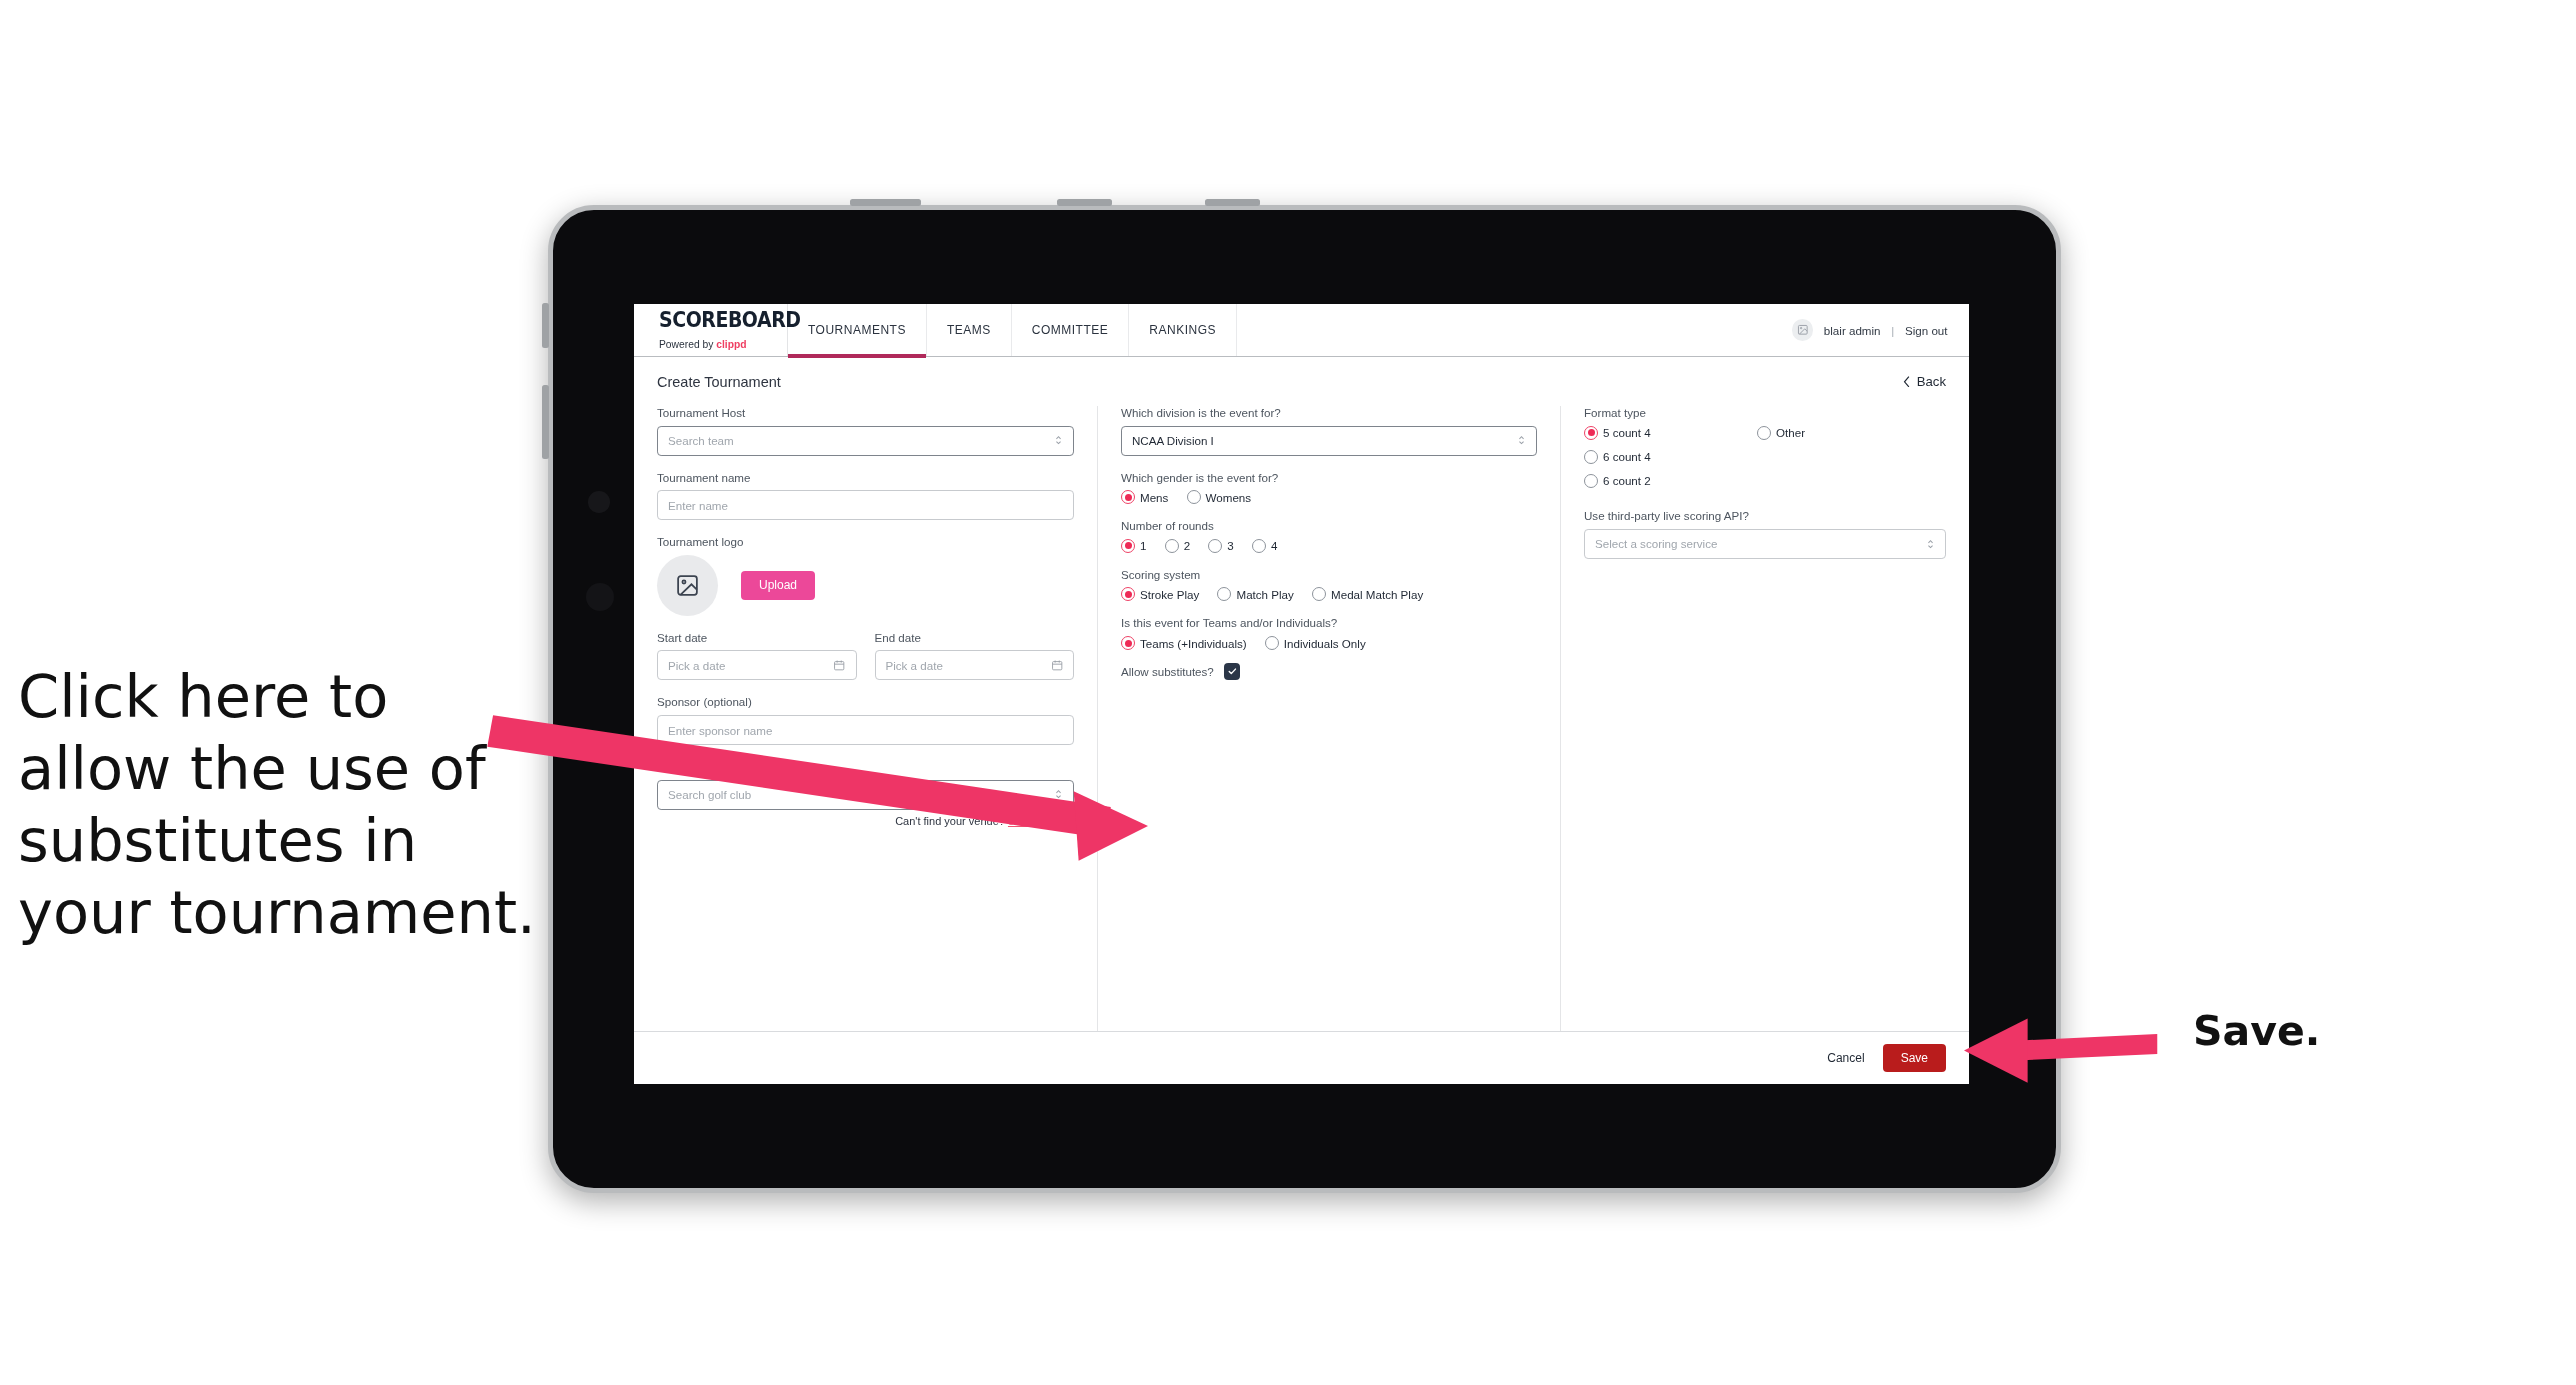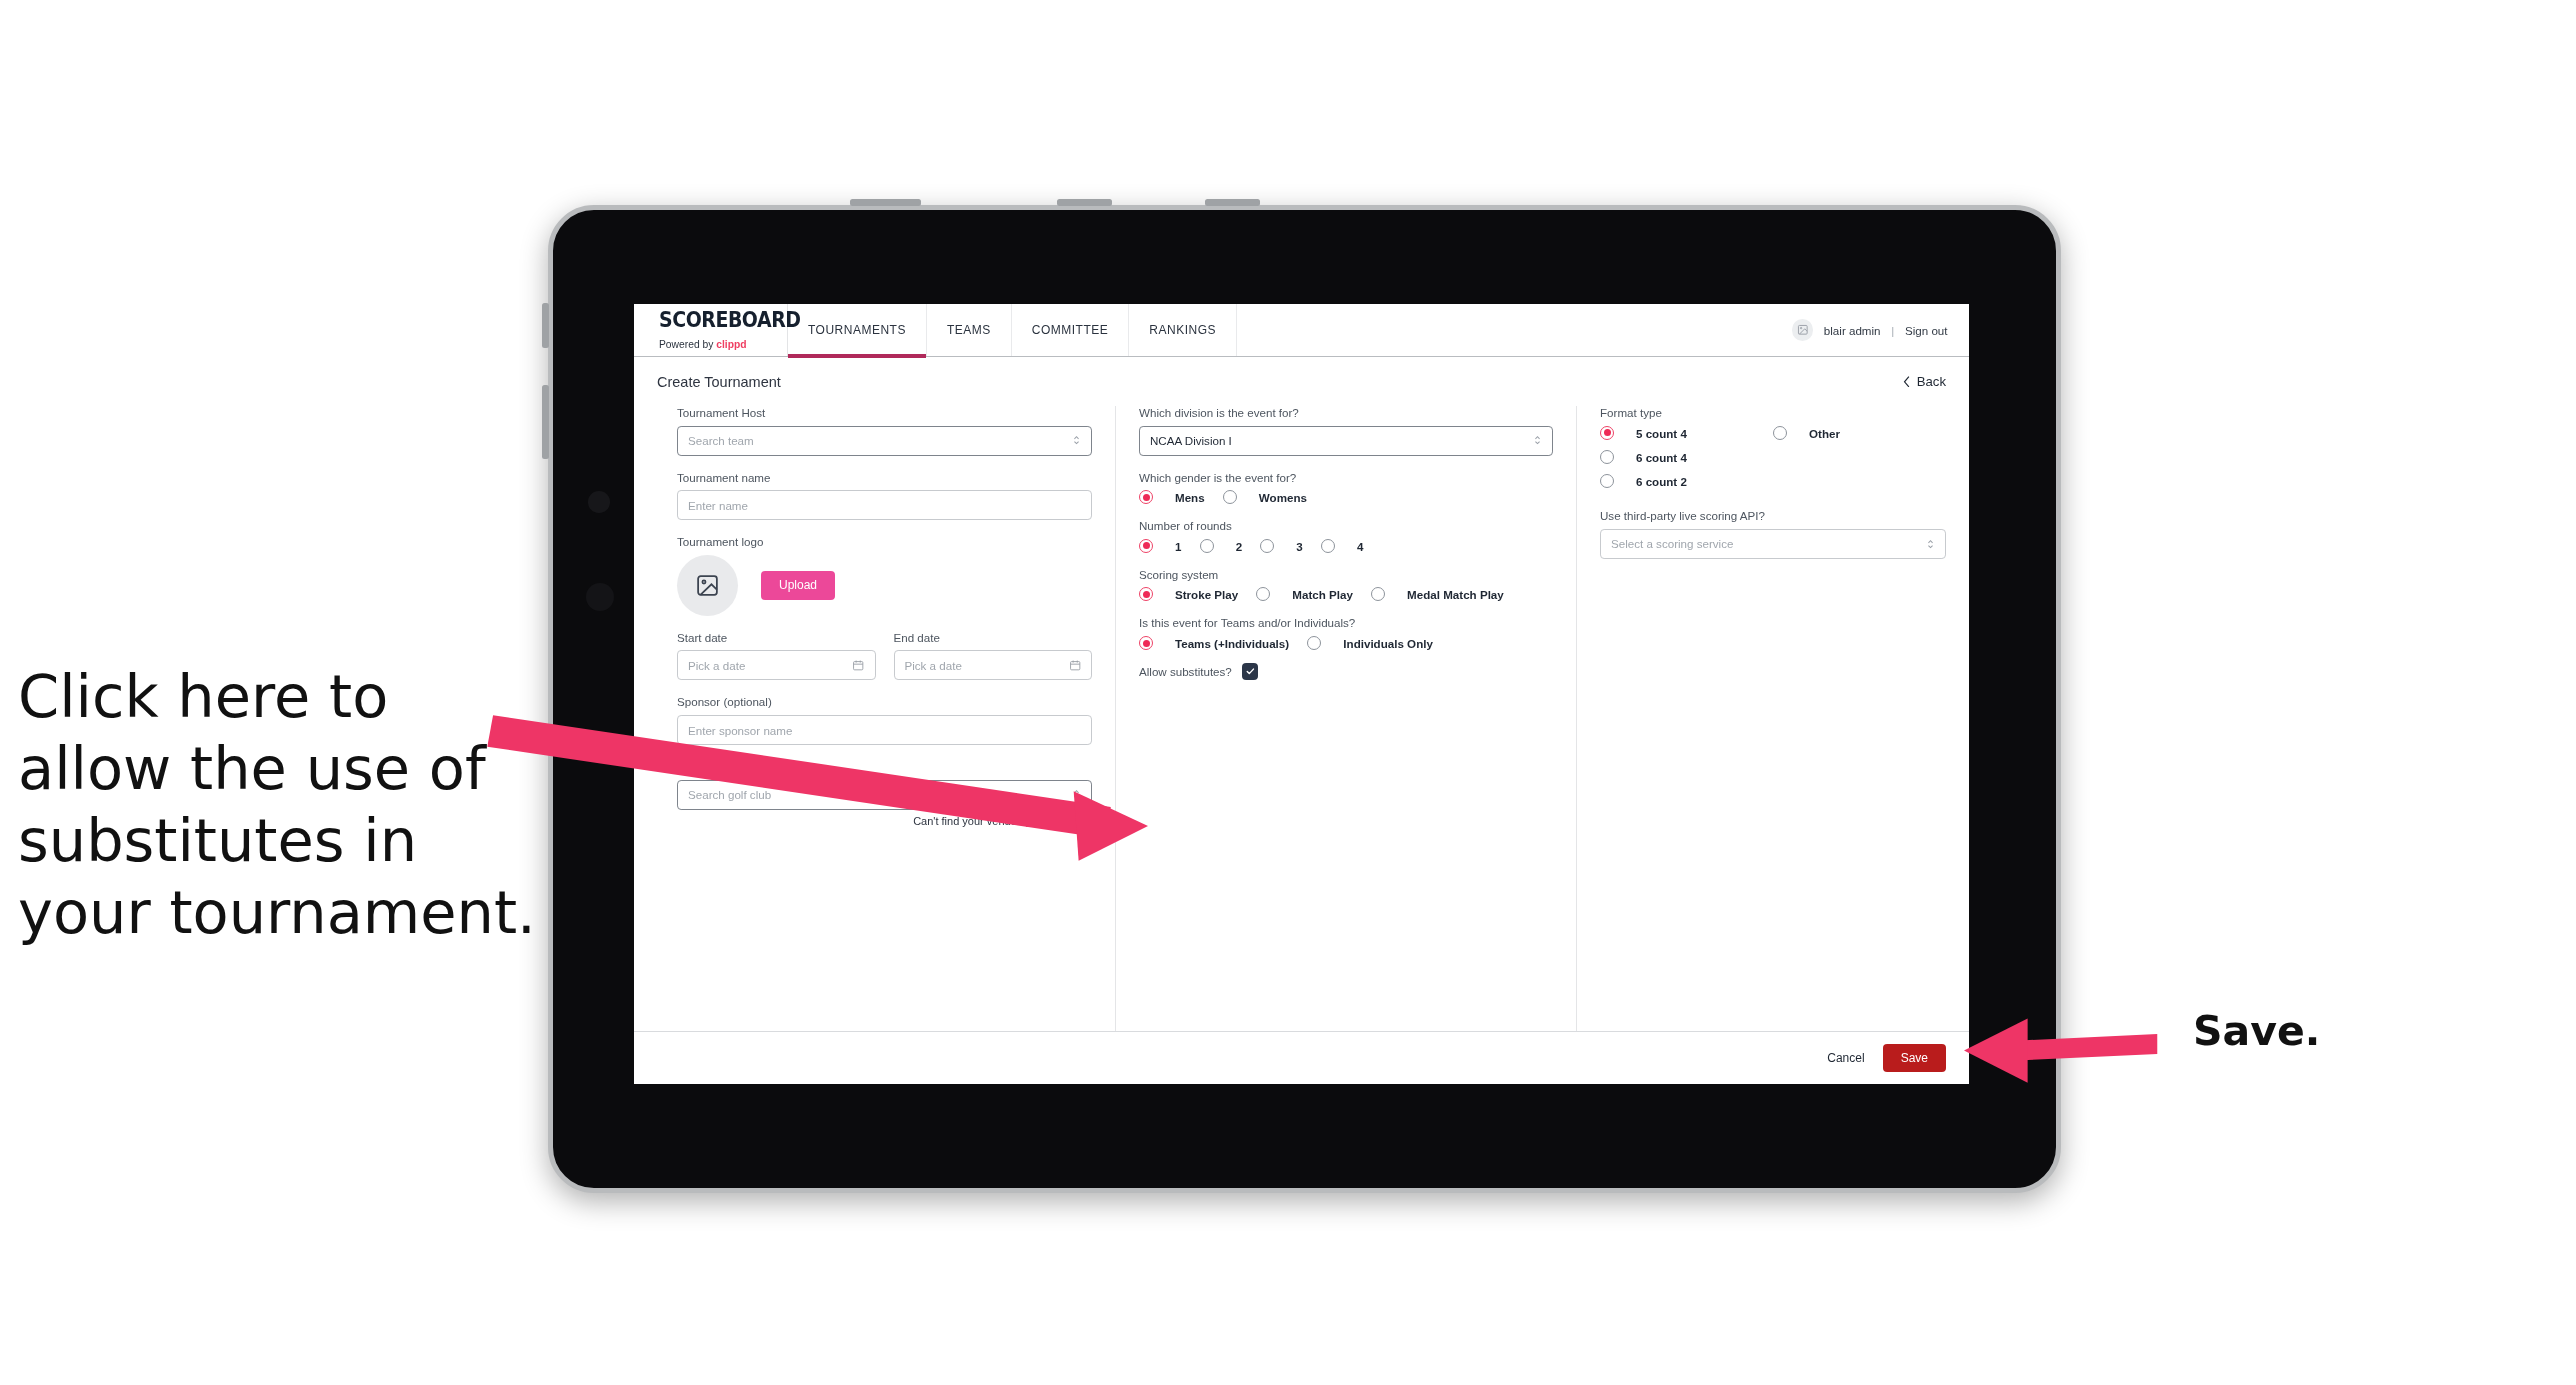--- a/index.html
+++ b/index.html
@@ -88,21 +88,21 @@
 
   
   .titlebar {
     display: flex; align-items: center; justify-content: space-between;
     padding: 16.5px 23px 5px 23px;
   }
   .page-title { font-size: 14.5px; color: #2e3440; }
   .back-link { font-size: 13.2px; color: #1f2733; display: flex; align-items: center; gap: 5.8px; cursor: pointer; }
 
   
-  .cols { flex: 1; display: flex; padding: 11.6px 0 0 0; min-height: 0; margin-left: 20px; }
+  .cols { flex: 1; display: flex; padding: 11.6px 0 0 0; min-height: 0; }
   .col { padding: 0 23px; }
   .col1 { width: 463px; }
   .col2 { width: 463px; border-left: 0.8px solid #e4e5e7; }
   .col3 { flex: 1; border-left: 0.8px solid #e4e5e7; }
 
   .fld { margin-bottom: 15px; }
   .flabel { font-size: 11.6px; color: #4d555f; margin-bottom: 6.6px; }
   .ctrl {
     height: 30px; border: 0.8px solid #7e848c; border-radius: 4.1px;
     display: flex; align-items: center; padding: 0 10px;
@@ -125,21 +125,21 @@
   .upload-btn {
     background: #ec4899; color: #fff; font-size: 12px;
     padding: 7.4px 18px; border-radius: 4.1px; cursor: pointer;
   }
 
   .helper { text-align: right; font-size: 11px; color: #2e3440; margin-top: 5.8px; }
   .helper a { color: #ef5370; text-decoration: underline; }
 
   
   .radio-row { display: flex; align-items: center; gap: 6.6px; flex-wrap: wrap; margin-top: 1.7px; }
-  .radio-item { display: flex; align-items: flex-end; gap: 22px; margin-right: 11.6px; cursor: pointer; font-weight: bold; }
+  .radio-item { display: flex; align-items: center; gap: 5px; margin-right: 11.6px; cursor: pointer; }
   .radio {
     width: 14px; height: 14px; border-radius: 50%;
     border: 1.3px solid #8d939b; background: #fff; flex: none;
     display: flex; align-items: center; justify-content: center;
   }
   .radio.on { border-color: #ee4266; }
   .radio.on::after {
     content: ""; width: 7px; height: 7px; border-radius: 50%; background: #ee2a56;
   }
   .radio-label { font-size: 11.6px; color: #1f2733; white-space: nowrap; }

